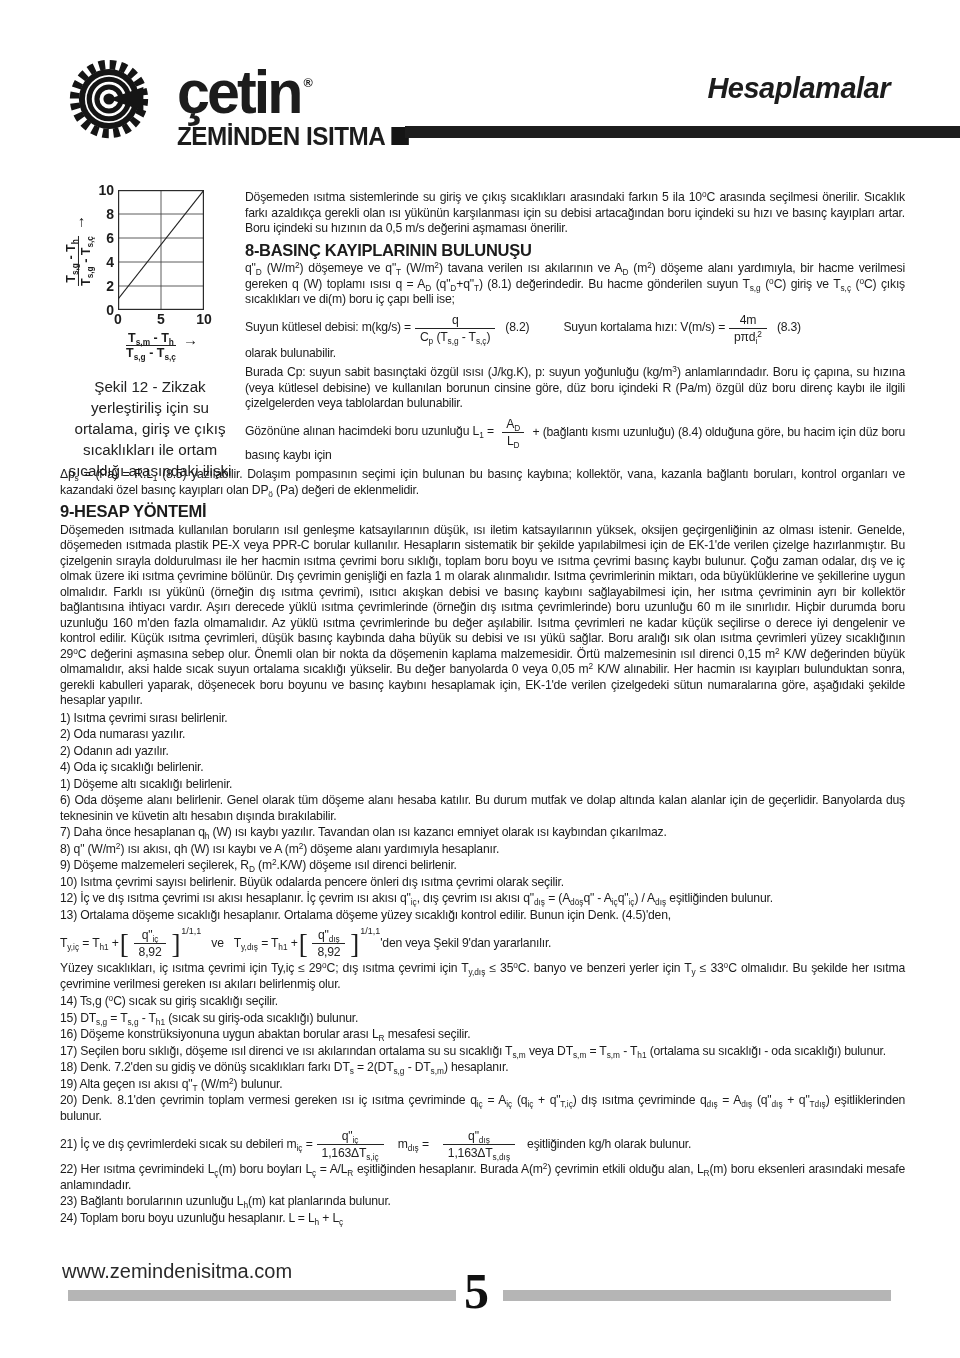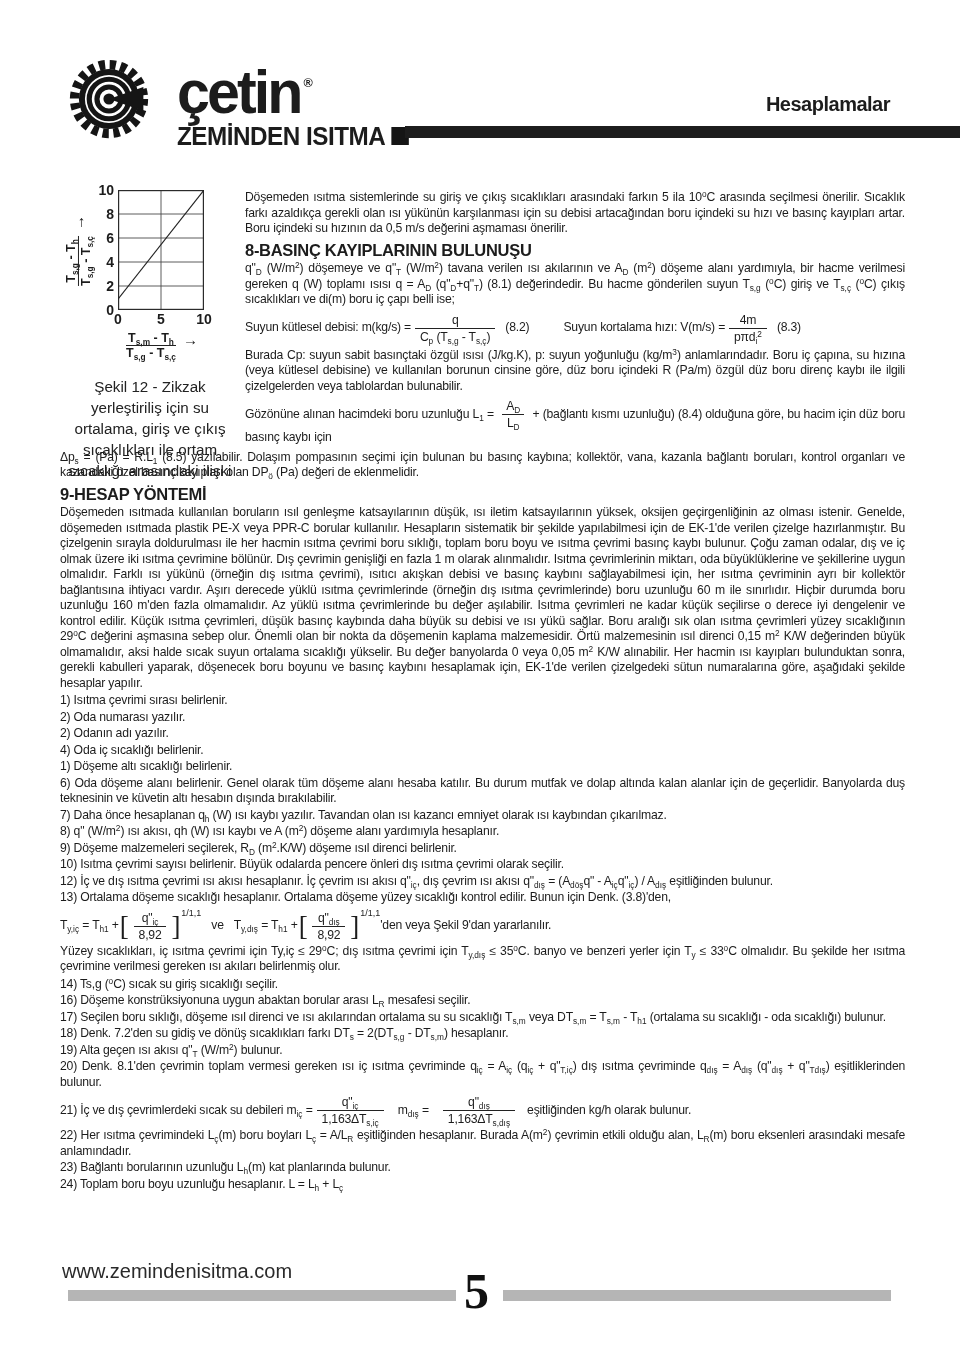--- a/index.html
+++ b/index.html
@@ -8,21 +8,21 @@
   
   .brand{position:absolute;left:66px;top:54px;display:flex;align-items:flex-start;gap:25px;}
   .gear{width:86px;height:90px;}
   .brand-text{display:flex;flex-direction:column;}
   .brand-name{font-size:61px;font-weight:bold;line-height:58px;letter-spacing:-3px;
               transform:scaleX(0.97);transform-origin:left;white-space:nowrap;}
   .reg{font-size:13px;vertical-align:26px;letter-spacing:0;margin-left:3px;}
   .brand-sub{font-size:25px;font-weight:bold;letter-spacing:-0.5px;line-height:26px;margin-top:2px;
              transform:scaleX(0.97);transform-origin:left;white-space:nowrap;display:flex;align-items:center;}
   .sq{display:inline-block;width:18px;height:18px;background:#151515;margin-left:6px;}
-  .page-title{position:absolute;right:70px;top:93px;font-size:20px;font-weight:bold;letter-spacing:-0.5px;}
+  .page-title{position:absolute;right:70px;top:72px;font-size:29px;font-weight:bold;letter-spacing:-0.5px;font-style:italic;}
   .title-bar{position:absolute;left:405px;right:0;top:126px;height:12px;background:#1d1d1d;}
   
   .figure{position:absolute;left:60px;top:190px;width:180px;}
   .chart-row{display:flex;align-items:center;}
   .ylabel{width:36px;height:120px;position:relative;display:flex;align-items:center;justify-content:center;}
   .rot{transform:rotate(-90deg);display:flex;align-items:center;gap:6px;white-space:nowrap;}
   .axfrac{display:inline-flex;flex-direction:column;align-items:center;font-size:12.5px;font-weight:bold;line-height:14px;}
   .axfrac .fden{border-top:1.4px solid #222;}
   .arrow{font-weight:bold;font-size:15px;}
   .yticks{position:relative;width:22px;height:120px;font-weight:bold;font-size:14px;}
@@ -146,20 +146,21 @@
           </span>
         <span class="eq-no">(8.2)</span>
         <span class="eq-gap"></span>
         <span>Suyun kortalama hızı: V(m/s) =</span>
         <span class="frac">
             <span class="fnum">4m</span>
             <span class="fden">pπd<sub>i</sub><sup>2</sup></span>
           </span>
         <span class="eq-no">(8.3)</span>
       </div>
+      <div class="para">olarak bulunabilir.</div>
 
       <div class="para" style="margin-top:4px;">Burada Cp: suyun sabit basınçtaki özgül ısısı (J/kg.K), p: suyun yoğunluğu (kg/m<sup>3</sup>) anlamlarındadır. Boru iç çapına, su hızına (veya kütlesel debisine) ve kullanılan borunun cinsine göre, düz boru içindeki R (Pa/m) özgül düz boru direnç kaybı ile ilgili çizelgelerden veya tablolardan bulunabilir.</div>
 
       <div class="para" style="margin-top:5px;">
         <span>Gözönüne alınan hacimdeki boru uzunluğu L<sub>1</sub> =</span>
         <span class="frac">
             <span class="fnum">A<sub>D</sub></span>
             <span class="fden">L<sub>D</sub></span>
           </span>
         <span>+ (bağlantı kısmı uzunluğu) (8.4) olduğuna göre, bu hacim için düz boru basınç kaybı için</span>
@@ -176,21 +177,21 @@
         <div class="li">2) Oda numarası yazılır.</div>
         <div class="li">2) Odanın adı yazılır.</div>
         <div class="li">4) Oda iç sıcaklığı belirlenir.</div>
         <div class="li">1) Döşeme altı sıcaklığı belirlenir.</div>
         <div class="li">6) Oda döşeme alanı belirlenir. Genel olarak tüm döşeme alanı hesaba katılır. Bu durum mutfak ve dolap altında kalan alanlar için de geçerlidir. Banyolarda duş teknesinin ve küvetin altı hesabın dışında bırakılabilir.</div>
         <div class="li">7) Daha önce hesaplanan q<sub>h</sub> (W) ısı kaybı yazılır. Tavandan olan ısı kazancı emniyet olarak ısı kaybından çıkarılmaz.</div>
         <div class="li">8) q" (W/m<sup>2</sup>) ısı akısı, qh (W) ısı kaybı ve A (m<sup>2</sup>) döşeme alanı yardımıyla hesaplanır.</div>
         <div class="li">9) Döşeme malzemeleri seçilerek, R<sub>D</sub> (m<sup>2</sup>.K/W) döşeme ısıl direnci belirlenir.</div>
         <div class="li">10) Isıtma çevrimi sayısı belirlenir. Büyük odalarda pencere önleri dış ısıtma çevrimi olarak seçilir.</div>
         <div class="li">12) İç ve dış ısıtma çevrimi ısı akısı hesaplanır. İç çevrim ısı akısı q"<sub>iç</sub>, dış çevrim ısı akısı q"<sub>dış</sub> = (A<sub>döş</sub>q" - A<sub>iç</sub>q"<sub>iç</sub>) / A<sub>dış</sub> eşitliğinden bulunur.</div>
-        <div class="li">13) Ortalama döşeme sıcaklığı hesaplanır. Ortalama döşeme yüzey sıcaklığı kontrol edilir. Bunun için Denk. (3.8)'den,</div>
+        <div class="li">13) Ortalama döşeme sıcaklığı hesaplanır. Ortalama döşeme yüzey sıcaklığı kontrol edilir. Bunun için Denk. (4.5)'den,</div>
       </div>
 
     <div class="eq-row">
       <span>T<sub>y,iç</sub> = T<sub>h1</sub> +</span>
       <span class="bigb">[</span>
       <span class="frac">
           <span class="fnum">q"<sub>iç</sub></span>
           <span class="fden">8,92</span>
         </span>
       <span class="bigb">]</span>
@@ -204,20 +205,21 @@
         </span>
       <span class="bigb">]</span>
       <span class="exp">1/1,1</span>
       <span>'den veya Şekil 9'dan yararlanılır.</span>
     </div>
 
     <div class="para">Yüzey sıcaklıkları, iç ısıtma çevrimi için Ty,iç ≤ 29<sup>o</sup>C; dış ısıtma çevrimi için T<sub>y,dış</sub> ≤ 35<sup>o</sup>C. banyo ve benzeri yerler için T<sub>y</sub> ≤ 33<sup>o</sup>C  olmalıdır. Bu şekilde her ısıtma çevrimine verilmesi gereken ısı akıları belirlenmiş olur.</div>
 
     <div>
         <div class="li">14) Ts,g (<sup>o</sup>C) sıcak su giriş sıcaklığı seçilir.</div>
+        <div class="li">15) DT<sub>s,g</sub> = T<sub>s,g</sub> - T<sub>h1</sub> (sıcak su giriş-oda sıcaklığı) bulunur.</div>
         <div class="li">16) Döşeme konstrüksiyonuna uygun abaktan borular arası L<sub>R</sub> mesafesi seçilir.</div>
         <div class="li">17) Seçilen boru sıklığı, döşeme ısıl direnci ve ısı akılarından ortalama su su sıcaklığı T<sub>s,m</sub> veya DT<sub>s,m</sub> = T<sub>s,m</sub> - T<sub>h1</sub> (ortalama su sıcaklığı - oda sıcaklığı) bulunur.</div>
         <div class="li">18) Denk. 7.2'den su gidiş ve dönüş sıcaklıkları farkı DT<sub>s</sub> = 2(DT<sub>s,g</sub> - DT<sub>s,m</sub>) hesaplanır.</div>
         <div class="li">19) Alta geçen ısı akısı q"<sub>T</sub> (W/m<sup>2</sup>) bulunur.</div>
         <div class="li">20) Denk. 8.1'den çevrimin toplam vermesi gereken ısı iç ısıtma çevriminde q<sub>iç</sub> = A<sub>iç</sub> (q<sub>iç</sub> + q"<sub>T,iç</sub>) dış ısıtma çevriminde q<sub>dış</sub> = A<sub>dış</sub> (q"<sub>dış</sub> + q"<sub>Tdış</sub>) eşitliklerinden bulunur.</div>
       </div>
 
     <div class="eq-row">
       <span>21) İç ve dış çevrimlerdeki sıcak su debileri m<sub>iç</sub> =</span>
       <span class="frac">

